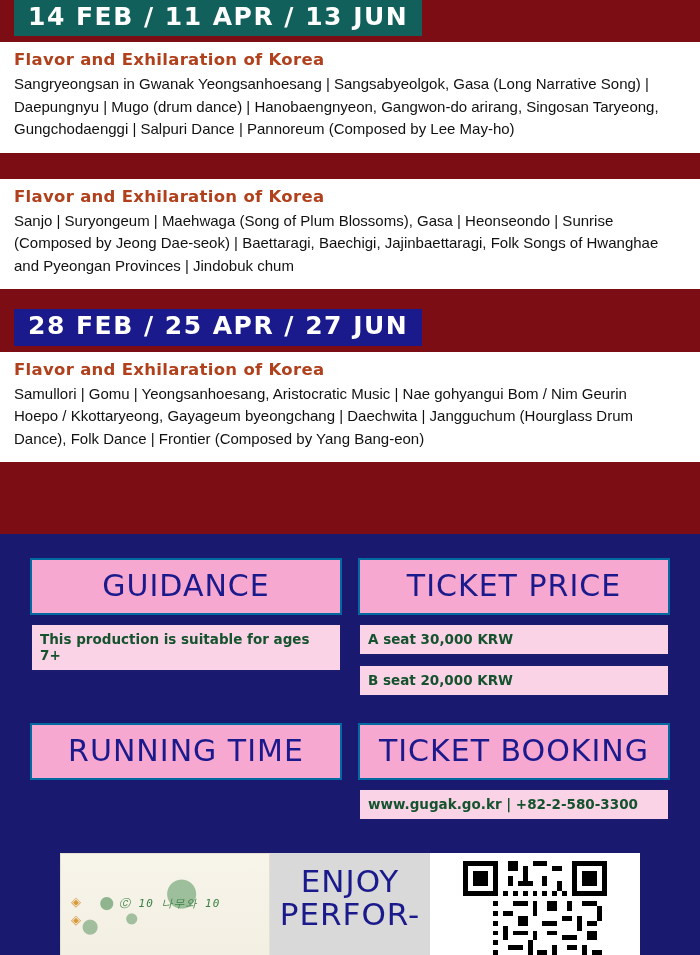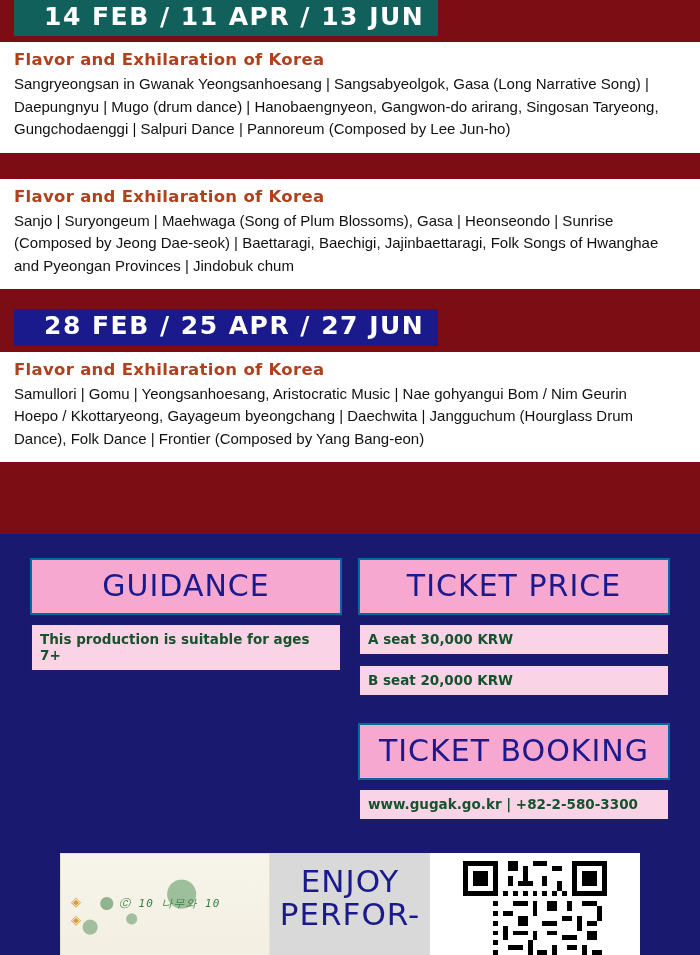--- a/index.html
+++ b/index.html
@@ -16,21 +16,21 @@
   .schedule { background: #7d0d14; padding: 0; }
   .sched-block { margin: 0 0 0 0; }
   .date-bar-wrap { padding: 0 0 0 14px; }
   .date-bar {
     display: inline-block;
     background: #12605c;
     color: #ffffff;
     font-size: 25px;
     font-weight: bold;
     letter-spacing: 1.5px;
-    padding: 4px 14px 6px 30px;
+    padding: 4px 14px 6px 14px;
     line-height: 1.05;
     font-family: "DejaVu Sans", sans-serif;
   }
   .date-bar.navy { background: #1a1a8c; }
   .entry {
     background: #ffffff;
     padding: 8px 30px 12px 14px;
     margin-top: 6px;
   }
   .entry-title {
@@ -141,21 +141,21 @@
 <div class="page">
 
   <div class="schedule">
 
     <div class="sched-block">
       <div class="date-bar-wrap">
         <span class="date-bar" style="background: rgb(18, 96, 92);">14 FEB / 11 APR / 13 JUN</span>
       </div>
       <div class="entry">
         <div class="entry-title">Flavor and Exhilaration of Korea</div>
-        <div class="entry-body">Sangryeongsan in Gwanak Yeongsanhoesang  |  Sangsabyeolgok, Gasa (Long Narrative Song)  |  Daepungnyu  |  Mugo (drum dance)  |  Hanobaengnyeon, Gangwon-do arirang, Singosan Taryeong, Gungchodaenggi  |  Salpuri Dance  |  Pannoreum (Composed by Lee Jun-ho)</div>
+        <div class="entry-body">Sangryeongsan in Gwanak Yeongsanhoesang  |  Sangsabyeolgok, Gasa (Long Narrative Song)  |  Daepungnyu  |  Mugo (drum dance)  |  Hanobaengnyeon, Gangwon-do arirang, Singosan Taryeong, Gungchodaenggi  |  Salpuri Dance  |  Pannoreum (Composed by Lee May-ho)</div>
       </div>
     </div>
 
     <div class="gap-red"></div>
 
     <div class="sched-block">
       <div class="entry">
         <div class="entry-title">Flavor and Exhilaration of Korea</div>
         <div class="entry-body">Sanjo  |  Suryongeum  |  Maehwaga (Song of Plum Blossoms), Gasa  |  Heonseondo  |  Sunrise (Composed by Jeong Dae-seok)  |  Baettaragi, Baechigi, Jajinbaettaragi, Folk Songs of Hwanghae and Pyeongan Provinces  |  Jindobuk chum</div>
       </div>
@@ -187,20 +187,21 @@
         <div class="info-head">TICKET PRICE</div>
         <div class="info-row">A seat 30,000 KRW</div>
         <div class="info-row">B seat 20,000 KRW</div>
       </div>
     </div>
 
     <div class="block-gap"></div>
 
     <div class="info-grid">
       <div class="info-col">
+        <div class="info-head">RUNNING TIME</div>
       </div>
       <div class="info-col">
         <div class="info-head">TICKET BOOKING</div>
         <div class="info-row">www.gugak.go.kr  |  +82-2-580-3300</div>
       </div>
     </div>
 
     <div class="media-strip">
 
       <div class="media-cell poster">

